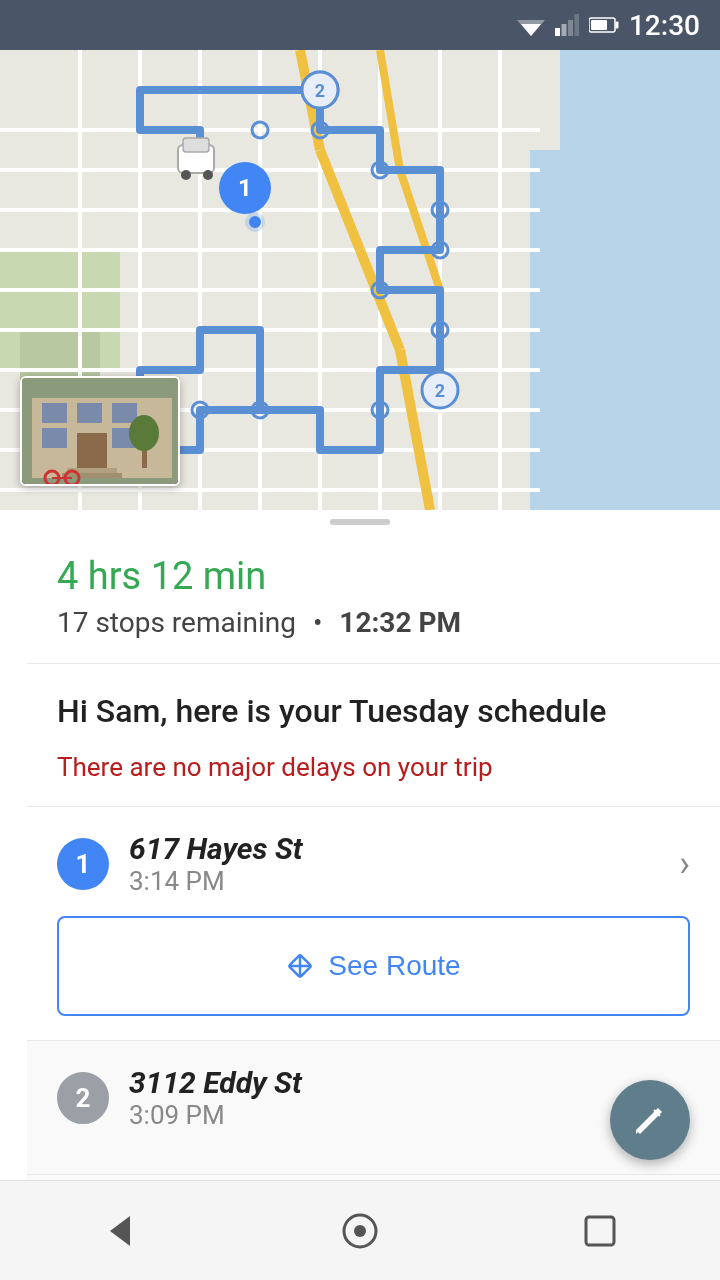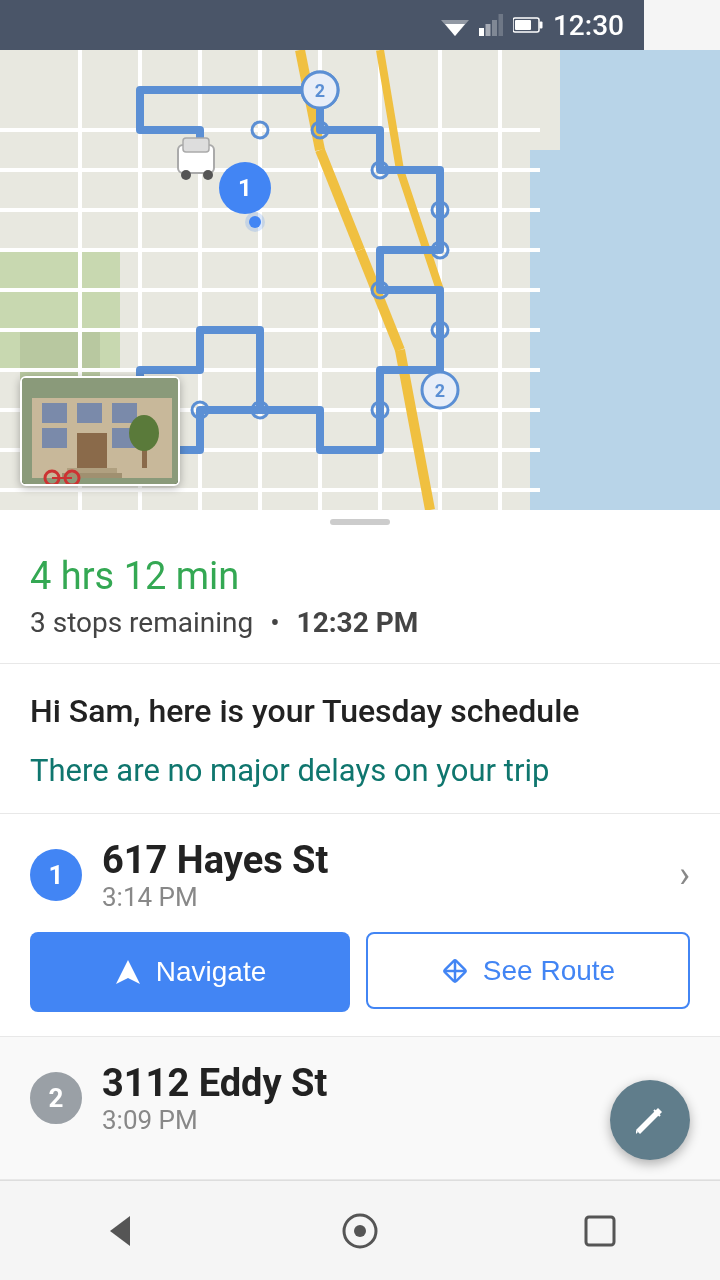--- a/index.html
+++ b/index.html
@@ -7,21 +7,21 @@
     body {
       width: 720px;
       min-height: 1280px;
       font-family: 'Roboto', Arial, sans-serif;
       background: #f5f5f5;
       overflow-x: hidden;
     }
 
     
     .status-bar {
-      width: 644px;
+      width: 720px;
       height: 50px;
       background: #4a5568;
       display: flex;
       align-items: center;
       justify-content: flex-end;
       padding: 0 20px;
       gap: 12px;
     }
     .status-icons {
       display: flex;
@@ -80,20 +80,21 @@
       width: 60px;
       height: 6px;
       background: #cccccc;
       border-radius: 3px;
     }
 
     
     .info-panel {
       background: white;
       width: 720px;
+      padding-left: 27px;
     }
 
     .trip-summary {
       padding: 20px 30px 24px;
       border-bottom: 1px solid #e8e8e8;
     }
     .trip-time-row {
       display: flex;
       align-items: baseline;
       gap: 14px;
@@ -125,22 +126,22 @@
       padding: 28px 30px 24px;
       border-bottom: 1px solid #e8e8e8;
     }
     .greeting-title {
       font-size: 32px;
       font-weight: 500;
       color: #222;
       margin-bottom: 22px;
     }
     .greeting-sub {
-      font-size: 31px;
-      color: #0f766e;
+      font-size: 26px;
+      color: #b91c1c;
     }
 
     
     .stop-item {
       background: white;
       padding: 24px 30px;
       border-bottom: 1px solid #e8e8e8;
     }
     .stop-item.active {
       background: white;
@@ -170,23 +171,24 @@
       font-size: 26px;
       font-weight: 700;
       color: white;
       flex-shrink: 0;
     }
     .stop-badge.blue { background: #4285f4; }
     .stop-badge.gray { background: #9aa0a6; border: 2px solid #9aa0a6; color: white; }
 
     .stop-info {}
     .stop-address {
-      font-size: 38px;
+      font-size: 30px;
       font-weight: 700;
       color: #222;
+      font-style: italic;
     }
     .stop-time {
       font-size: 26px;
       color: #888;
       margin-top: 0;
     }
     .chevron-icon {
       color: #888;
       font-size: 36px;
     }
@@ -206,21 +208,21 @@
       font-size: 28px;
       font-weight: 500;
       display: flex;
       align-items: center;
       justify-content: center;
       gap: 14px;
       cursor: pointer;
     }
     .btn-see-route {
       flex: 1;
-      height: 77px;
+      height: 100px;
       background: white;
       border: 2px solid #4285f4;
       border-radius: 8px;
       color: #4285f4;
       font-size: 28px;
       font-weight: 500;
       display: flex;
       align-items: center;
       justify-content: center;
       gap: 14px;
@@ -404,21 +406,21 @@
   <div class="drag-pill"></div>
 </div>
 
 <div class="info-panel">
 
   <div class="trip-summary">
     <div class="trip-time-row">
       <span class="trip-time">4 hrs 12 min</span>
     </div>
     <div class="trip-stops">
-      <span>3 stops remaining</span>
+      <span>17 stops remaining</span>
       <span class="dot-separator">•</span>
       <strong>12:32 PM</strong>
     </div>
   </div>
 
   <div class="greeting-section">
     <div class="greeting-title">Hi Sam, here is your Tuesday schedule</div>
     <div class="greeting-sub">There are no major delays on your trip</div>
   </div>
 
@@ -429,27 +431,20 @@
           <span>1</span>
         </div>
         <div class="stop-info">
           <div class="stop-address">617 Hayes St</div>
           <div class="stop-time">3:14 PM</div>
         </div>
       </div>
       <span class="chevron-icon">›</span>
     </div>
     <div class="stop-actions">
-      <button class="btn-navigate">
-
-        <svg width="28" height="28" viewBox="0 0 28 28" fill="white">
-          <polygon points="14,2 26,26 14,20 2,26"></polygon>
-        </svg>
-        <span>Navigate</span>
-      </button>
       <button class="btn-see-route">
 
         <svg width="28" height="28" viewBox="0 0 28 28" fill="none" stroke="#4285f4" stroke-width="2.5">
           <rect x="6" y="6" width="16" height="16" rx="2" transform="rotate(45 14 14)"></rect>
           <line x1="14" y1="4" x2="14" y2="24"></line>
           <line x1="4" y1="14" x2="24" y2="14"></line>
         </svg>
         <span>See Route</span>
       </button>
     </div>

